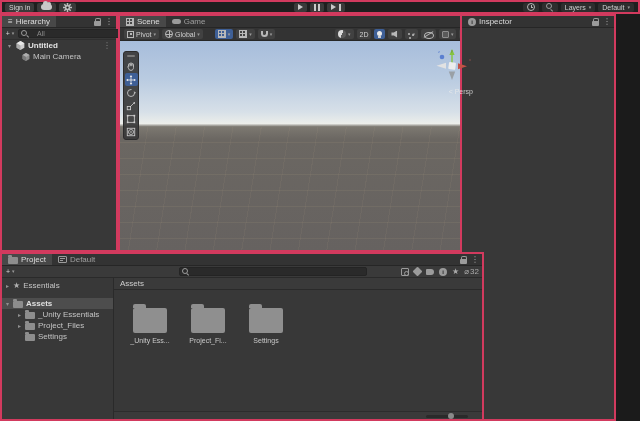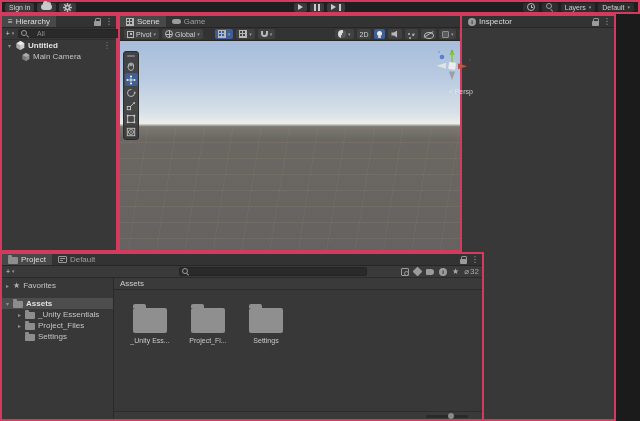--- a/index.html
+++ b/index.html
@@ -423,21 +423,21 @@
           <span>⌀</span>
           <span>32</span>
         </span>
       </div>
     </div>
     <div class="pbody">
       <div class="ptree">
         <div class="prow">
           <span class="arr">▸</span>
           <span class="star">★</span>
-          <span>Favorites</span>
+          <span>Essentials</span>
         </div>
         <div style="height:7px"></div>
         <div class="prow selected">
           <span class="arr">▾</span>
           <span class="ic i-folder"></span>
           <span style="font-weight:bold">Assets</span>
         </div>
         <div class="prow child">
           <span class="arr">▸</span>
           <span class="ic i-folder"></span>

